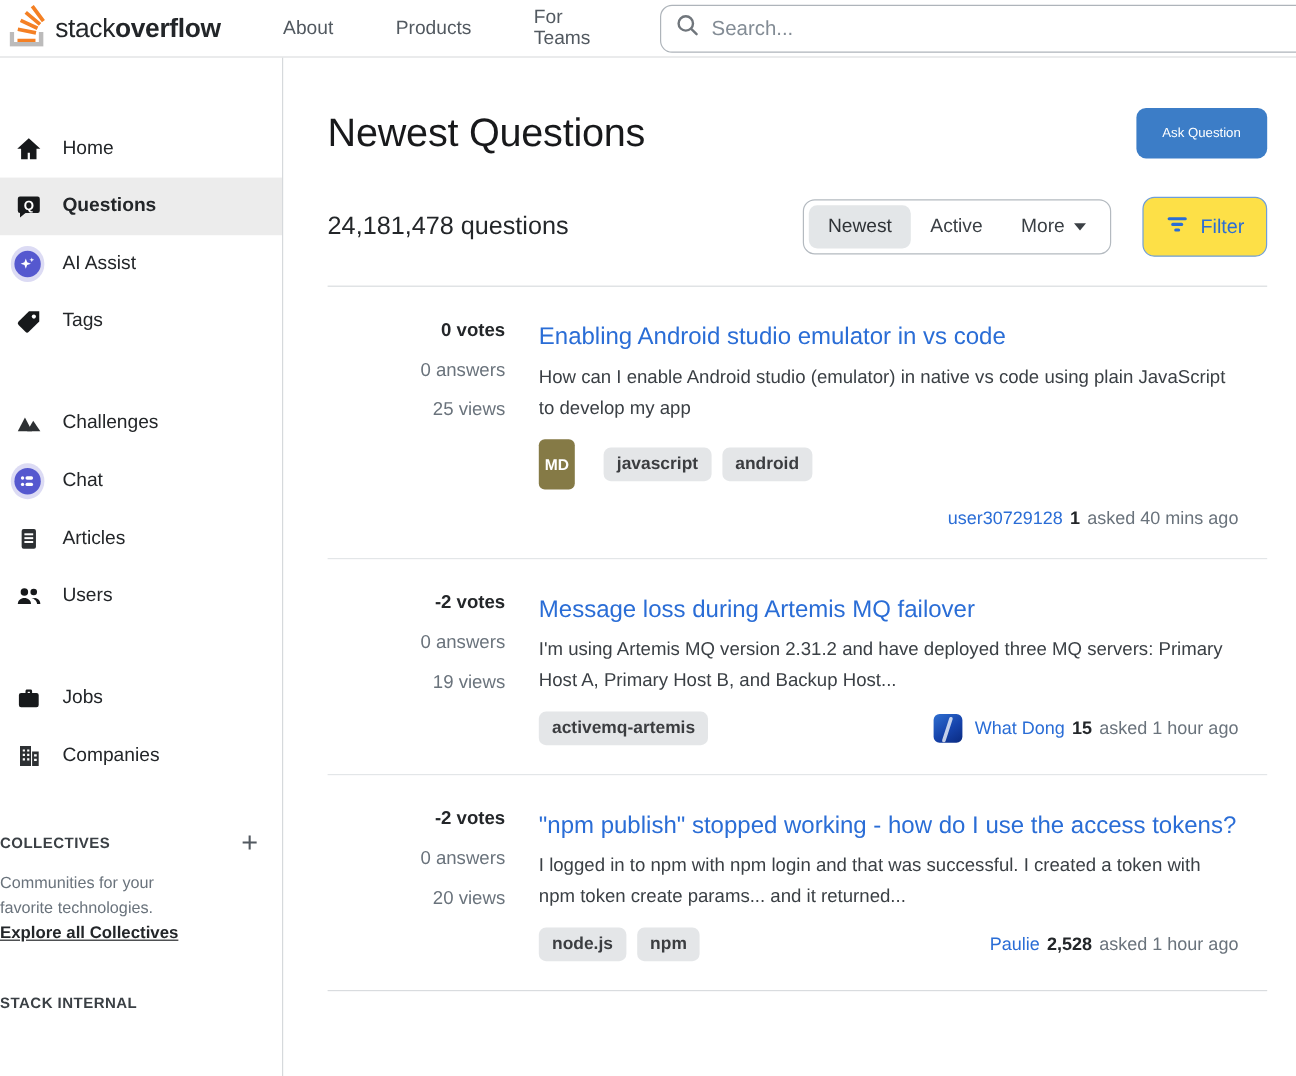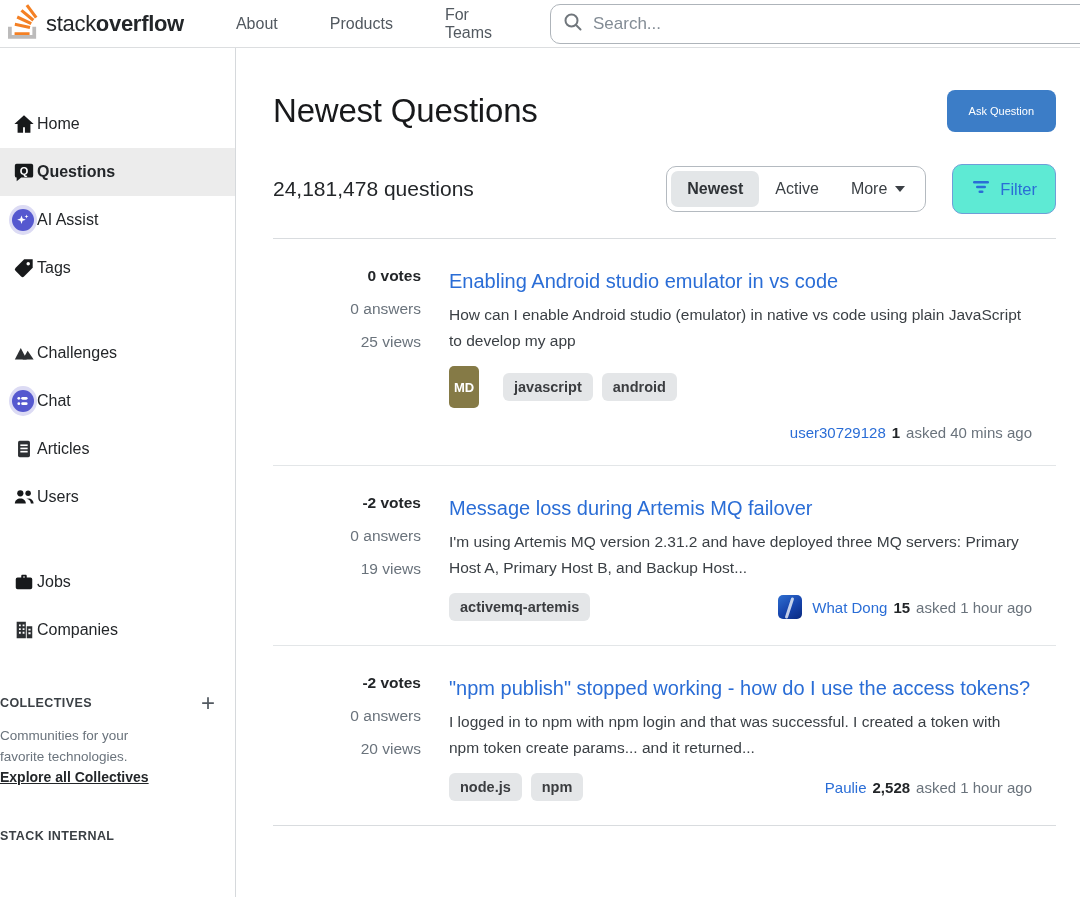--- a/index.html
+++ b/index.html
@@ -19,21 +19,21 @@
   .searchbox input { border:none; outline:none; font-size:17px; color:#232629;
     width:100%; font-family:"Liberation Sans",sans-serif; }
   .searchbox input::placeholder { color:#838c95; }
 
   
   .shell { display:flex; height:849px; }
   .sidebar { width:236px; flex:none; border-right:1px solid #d6d9dc; padding-top:52px; }
   .main { flex:1; padding:0 24px 0 37px; }
 
   
-  .side-item { height:48px; display:flex; align-items:center; 
+  .side-item { height:48px; display:flex; align-items:center; gap:15px;
     padding-left:11px; font-size:16px; color:#232629; cursor:pointer; }
   .side-item.active { background:#ececec; font-weight:700; }
   .side-item .ic { width:26px; height:26px; flex:none; display:flex;
     align-items:center; justify-content:center; }
   .gap-group { margin-top:37px; }
   .halo { width:30px; height:30px; border-radius:50%; background:#dcdbf4;
     display:flex; align-items:center; justify-content:center; margin-left:-2px; }
   .collectives { margin-top:40px; padding-right:20px; }
   .coll-head { display:flex; align-items:center; justify-content:space-between; }
   .coll-title { font-size:12.5px; font-weight:700; letter-spacing:.4px; color:#3b4045; }
@@ -50,26 +50,26 @@
   .ask-btn { background:#3c7dc7; color:#fff; font-size:11px; font-weight:500;
     border:none; border-radius:8px; padding:15px 22px; cursor:pointer;
     font-family:"Liberation Sans",sans-serif; }
 
   .list-controls { margin-top:32px; display:flex; align-items:center; }
   .q-count { font-size:21px; color:#232629; }
   .tab-group { margin-left:auto; margin-right:26px; display:flex; align-items:center;
     border:1px solid #b4bac0; border-radius:10px; padding:4px; }
   .tab { font-size:16px; color:#3b4045; padding:9px 16px; border-radius:7px;
     cursor:pointer; display:flex; align-items:center; gap:8px; }
-  .tab.active { background:#e3e6e8; font-weight:700; color:#2f3337; }
+  .tab.active { background:#e3e6e8; font-weight:400; color:#2f3337; }
   .caret { width:0; height:0; border-left:5px solid transparent;
     border-right:5px solid transparent; border-top:6px solid #3b4045; }
   .filter-btn { display:flex; align-items:center; gap:9px; border:1px solid #6f9ed8;
     border-radius:10px; padding:0 18px; height:50px; color:#2a6dd6; font-size:16.5px;
-    font-weight:500; background:#5eead4; cursor:pointer; font-family:"Liberation Sans",sans-serif; }
+    font-weight:500; background:#fde047; cursor:pointer; font-family:"Liberation Sans",sans-serif; }
 
   .divider { border-top:1px solid #d9dcdf; margin-top:24px; }
 
   
   .q-row { display:flex; padding:28px 0 24px 0; border-bottom:1px solid #e3e6e8; }
   .q-stats { width:148px; flex:none; text-align:right; padding-right:0; }
   .stat { font-size:15.5px; margin-bottom:15px; color:#6a737c; }
   .stat.votes { color:#232629; font-weight:600; }
   .q-content { flex:1; padding-left:28px; padding-right:24px; }
   .q-title { font-size:20px; line-height:29px; color:#2a6dd6; cursor:pointer; }

